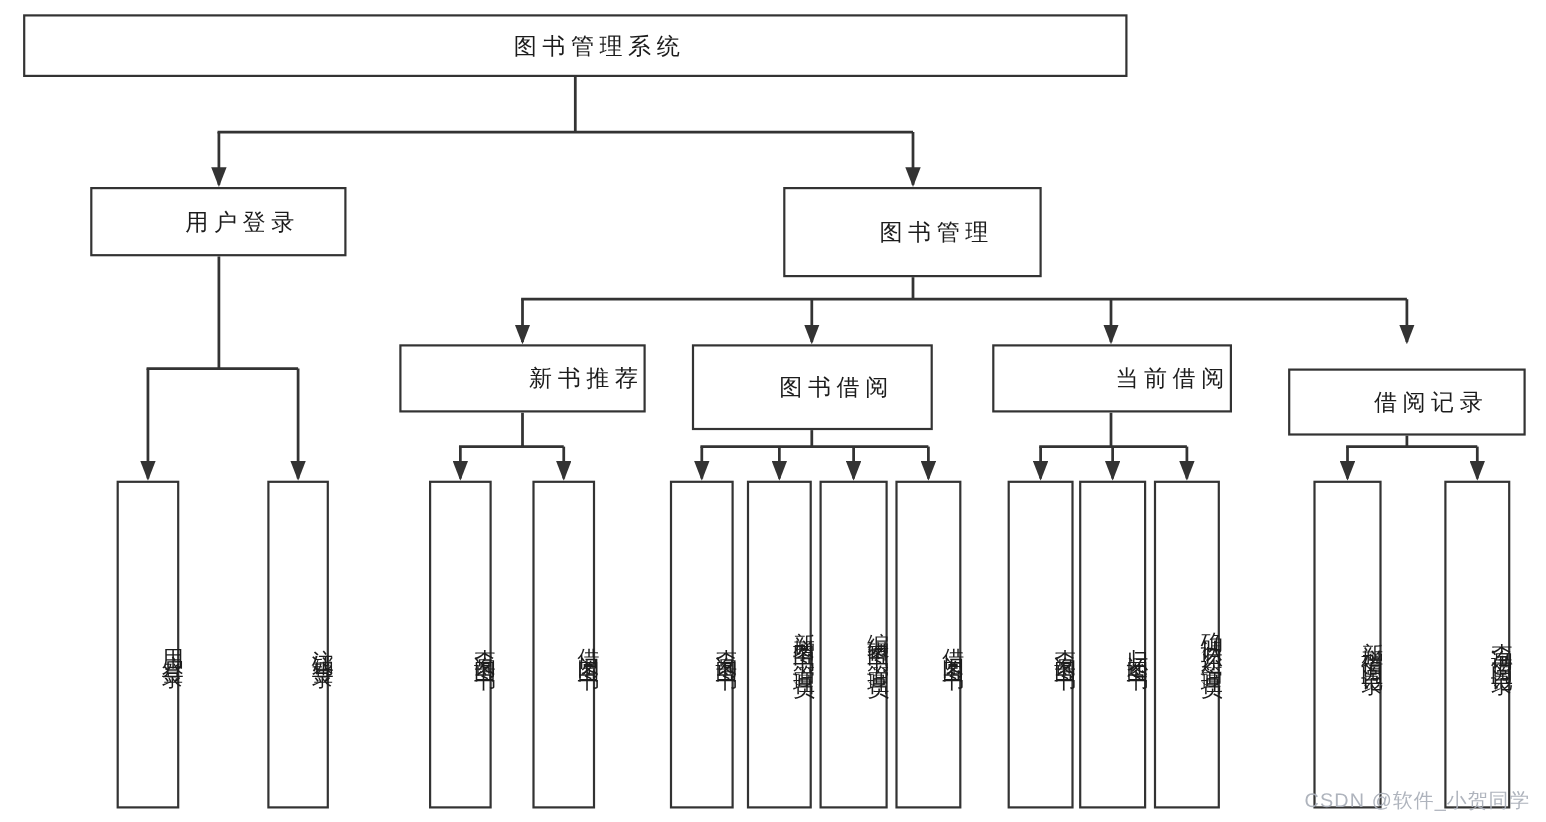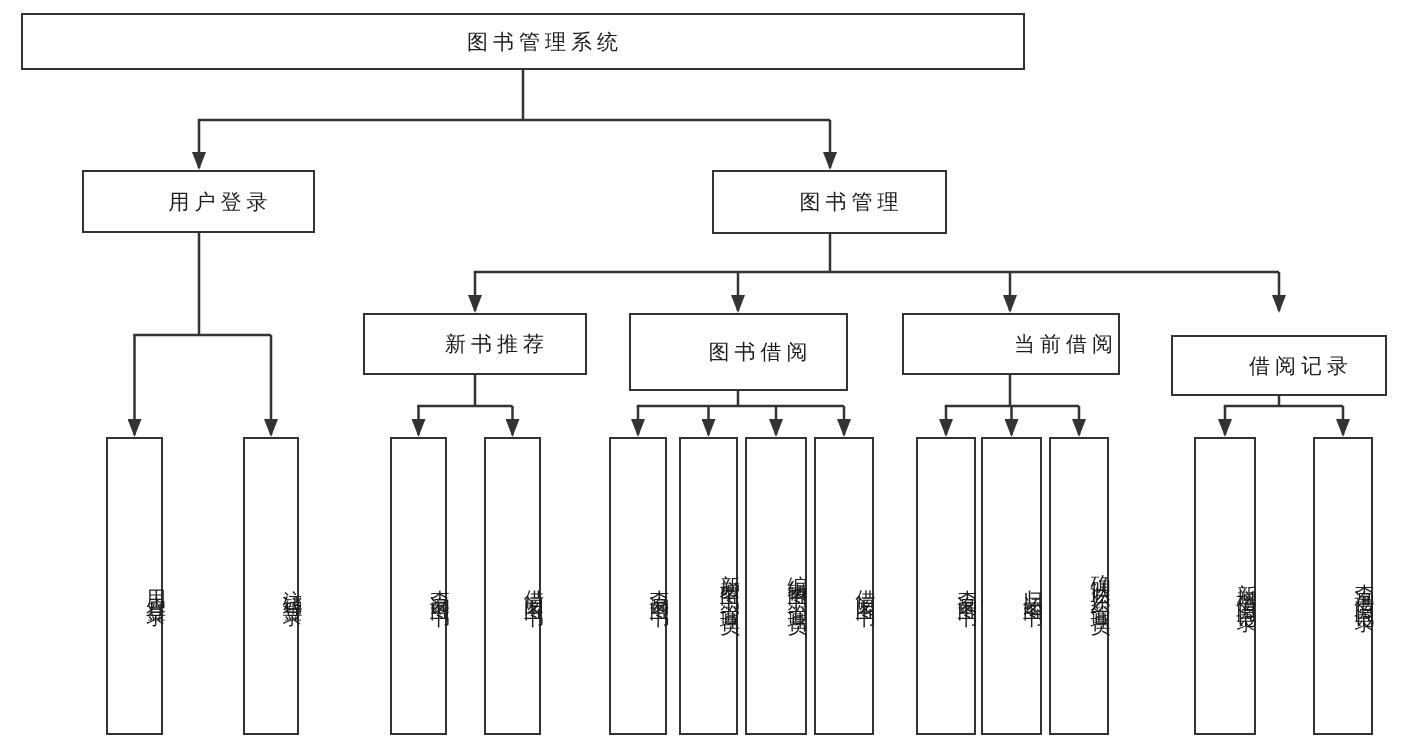--- a/index.html
+++ b/index.html
@@ -41,23 +41,23 @@
     text-orientation: mixed;
     letter-spacing: 6px;
     font-size: 20px;
     white-space: normal;
     line-height: 1;
   }
   
   .n-root      { left: 21px;   top: 13px;  width: 1004px; height: 57px; }
   
   .n-login     { left: 82px;   top: 170px; width: 233px;  height: 63px; }
-  .n-manage    { left: 712px;  top: 170px; width: 235px;  height: 64px; }
+  .n-manage    { left: 712px;  top: 170px; width: 235px;  height: 82px; }
   
-  .n-recommend { left: 363px;  top: 313px; width: 224px;  height: 62px; }
+  .n-recommend { left: 363px;  top: 313px; width: 224px;  height: 62px; justify-content: flex-end; }
   .n-borrow    { left: 629px;  top: 313px; width: 219px;  height: 78px; }
   .n-current   { left: 902px;  top: 313px; width: 218px;  height: 62px; justify-content: flex-end; }
   .n-record    { left: 1171px; top: 313px; width: 216px;  height: 61px; margin-top: 22px; }
   
   .leaf { top: 437px; height: 298px; }
   .l-0  { left: 106px;  width: 57px; }
   .l-1  { left: 243px;  width: 56px; }
   .l-2  { left: 390px;  width: 57px; }
   .l-3  { left: 484px;  width: 57px; }
   .l-4  { left: 609px;  width: 58px; }
@@ -159,14 +159,15 @@
   <div class="node vertical leaf l-4">查询图书</div>
   <div class="node vertical leaf l-5">新增图书（管理员）</div>
   <div class="node vertical leaf l-6">编辑图书（管理员）</div>
   <div class="node vertical leaf l-7">借阅图书</div>
   <div class="node vertical leaf l-8">查询图书</div>
   <div class="node vertical leaf l-9">归还图书</div>
   <div class="node vertical leaf l-10">确认归还（管理员）</div>
   <div class="node vertical leaf l-11">新增借阅记录</div>
   <div class="node vertical leaf l-12">查询借阅记录</div>
 
+  <div id="watermark">CSDN @软件_小贺同学</div>
 
 </div>
 
 </body></html>

